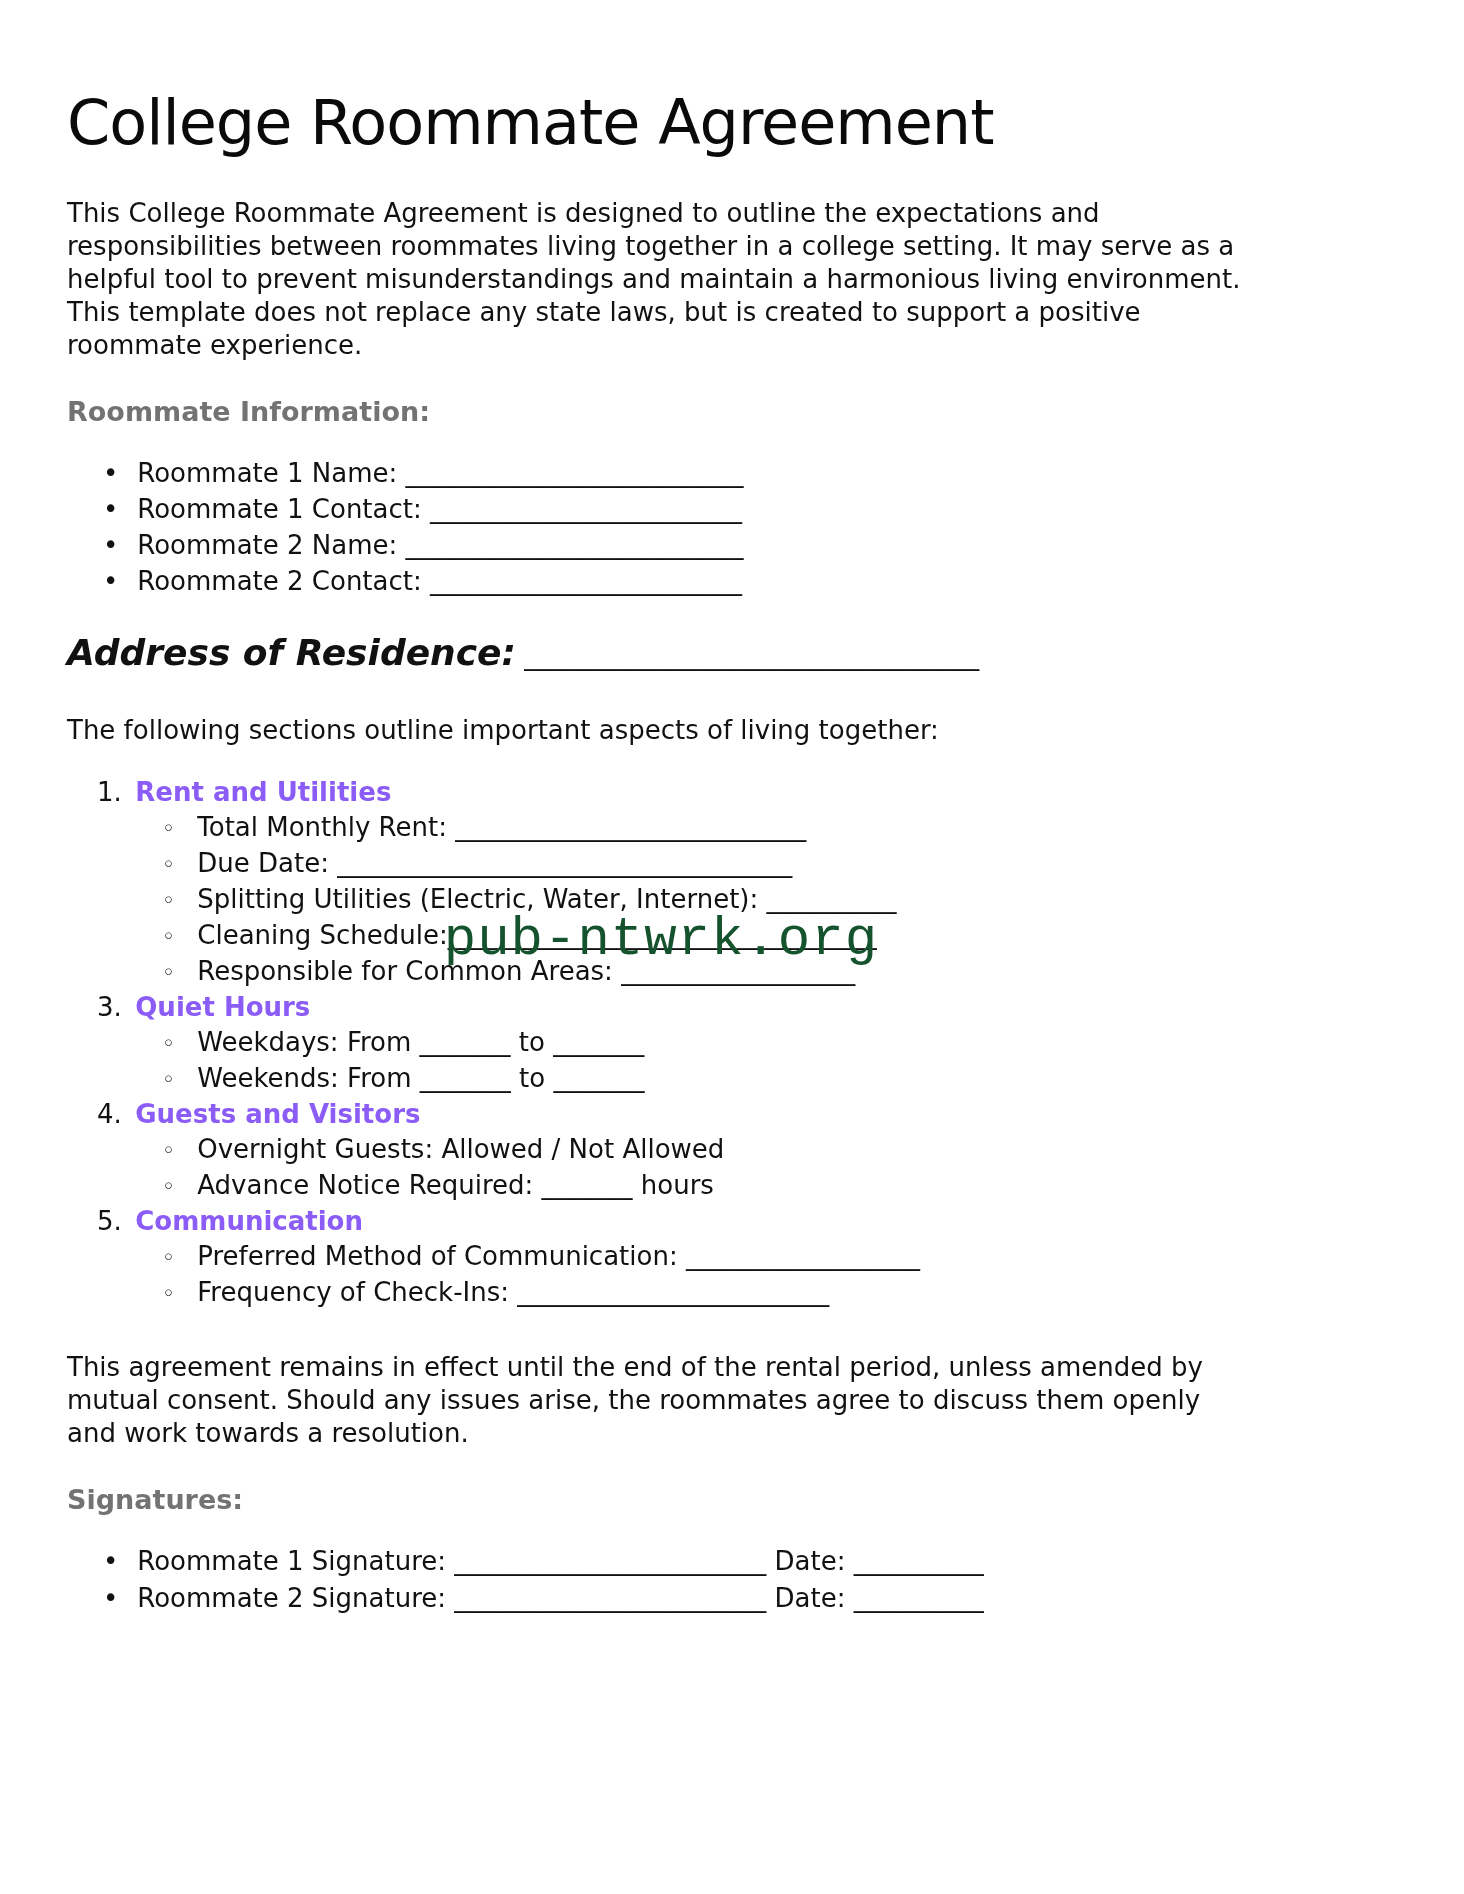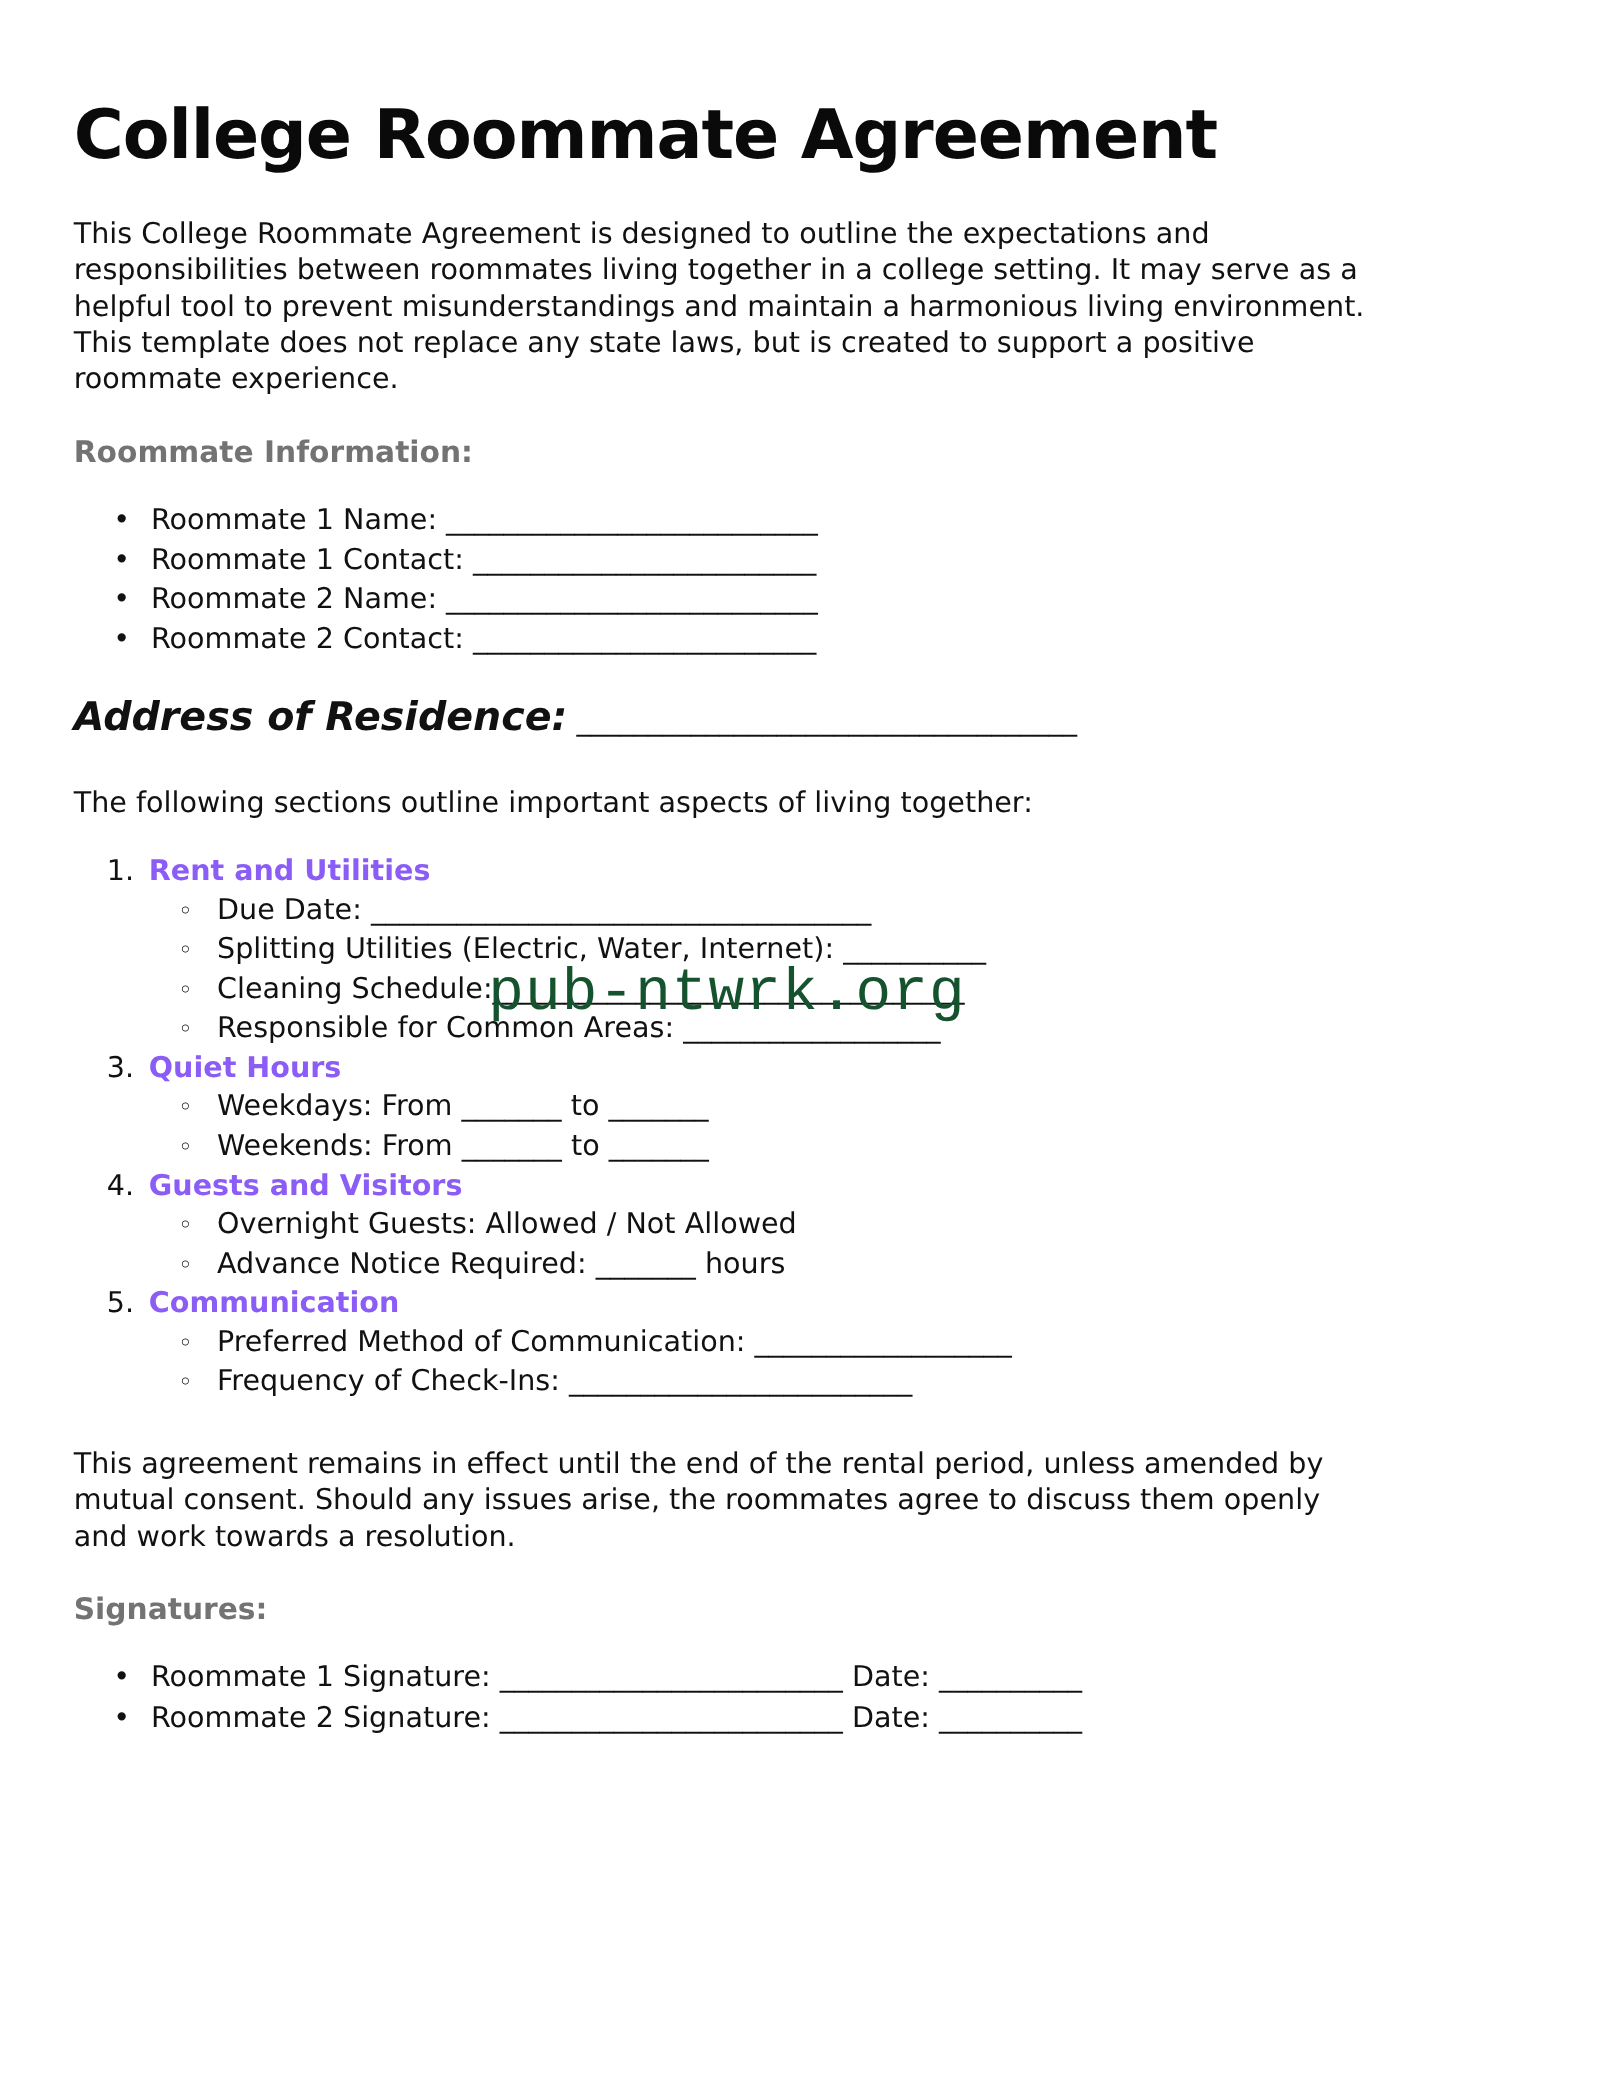--- a/index.html
+++ b/index.html
@@ -13,21 +13,21 @@
   }
   .page {
     width: 1464px;
     min-height: 1894px;
     padding: 88px 67px 60px 67px;
     background: #ffffff;
     position: relative;
   }
   .doc-title {
     font-size: 62px;
-    font-weight: bold;
+    font-weight: normal;
     line-height: 1.12;
     margin: 0;
     letter-spacing: -1px;
     color: #0a0a0a;
   }
   .para {
     margin: 40px 0 0 0;
     line-height: 33px;
     white-space: pre-line;
   }
@@ -114,20 +114,25 @@
   <p class="para">The following sections outline important aspects of living together:</p>
 
   <div class="num-list">
 
     <div class="num-row">
       <span class="num">1.</span>
       <span class="sec-title">Rent and Utilities</span>
     </div>
     <div class="sub-row">
       <span class="marker-circle">◦</span>
+      <span>Total Monthly Rent:</span>
+      <span class="blank">___________________________</span>
+    </div>
+    <div class="sub-row">
+      <span class="marker-circle">◦</span>
       <span>Due Date:</span>
       <span class="blank">___________________________________</span>
     </div>
     <div class="sub-row">
       <span class="marker-circle">◦</span>
       <span>Splitting Utilities (Electric, Water, Internet):</span>
       <span class="blank">__________</span>
     </div>
 
     <div class="sub-row">

